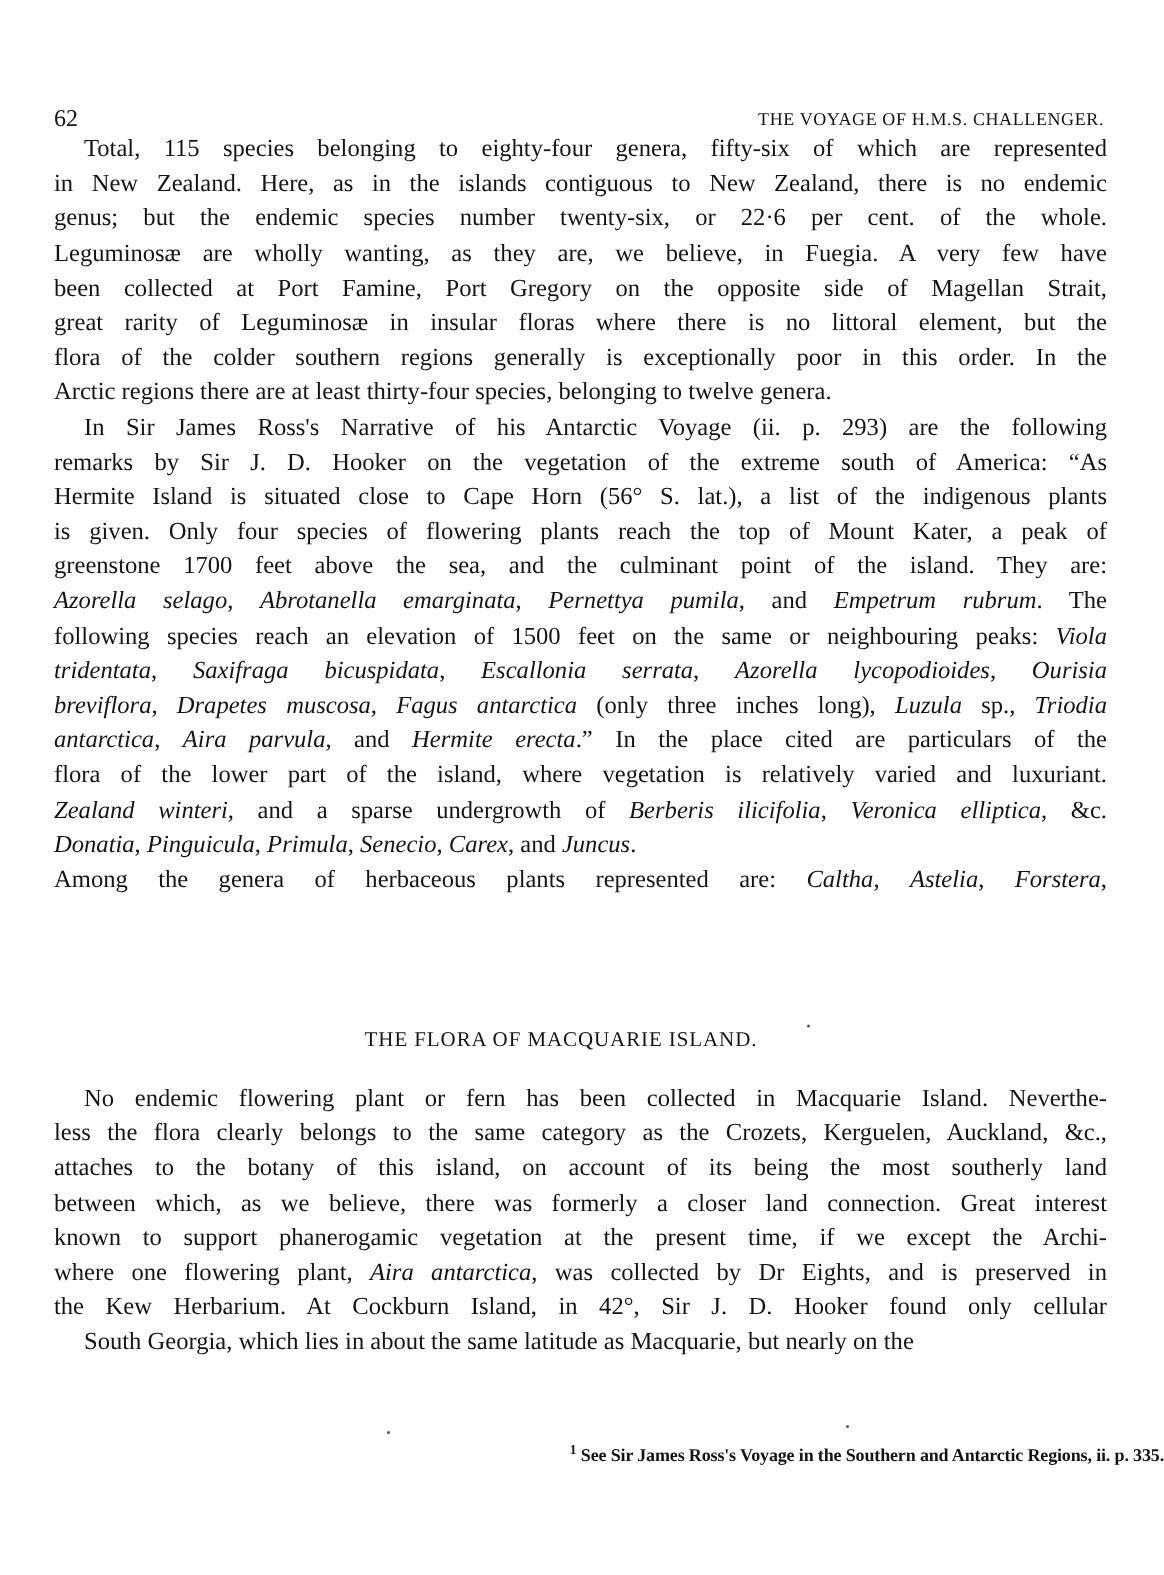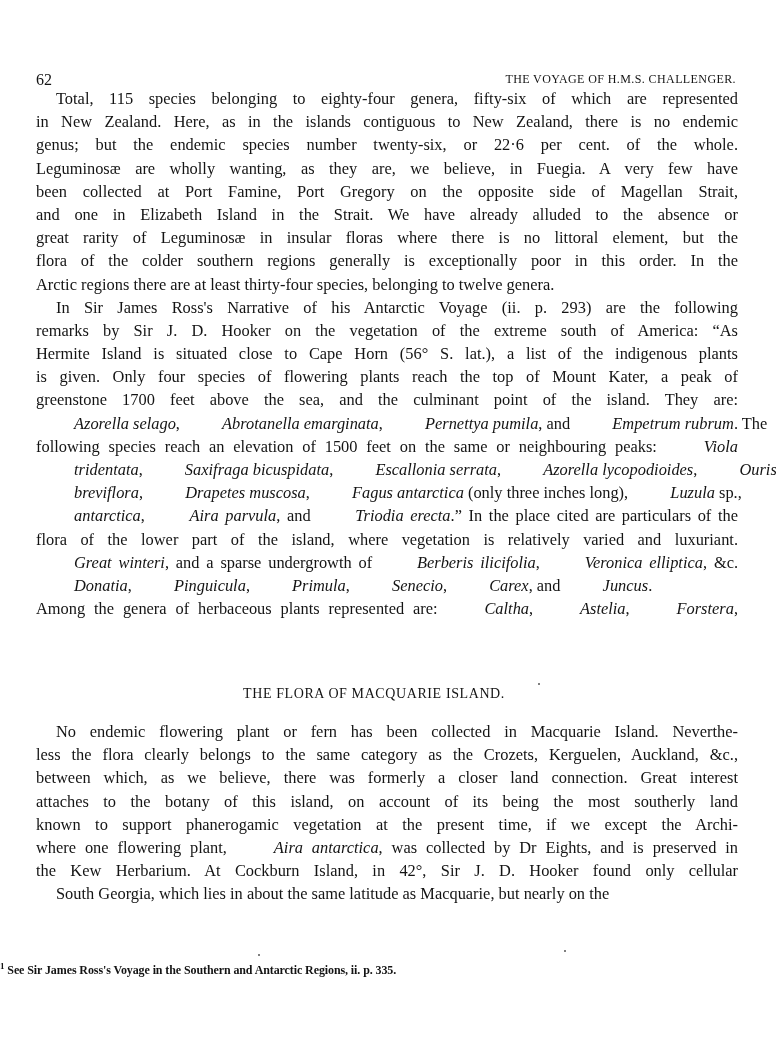--- a/index.html
+++ b/index.html
@@ -13,79 +13,78 @@
     .page-num { position: absolute; left: 0; top: 0; font-size: 16px; }
     .running-head { position: absolute; left: 0; right: 0; top: 1px; text-align: right; font-size: 12px; letter-spacing: 0.4px; }
     .block { position: absolute; left: 36px; width: 702px; }
     .line {
       display: block; height: 23.2px; line-height: 23.2px;
       font-size: 16.4px; white-space: nowrap;
       text-align: justify; text-align-last: justify; font-family: Liberation Serif, serif;
     }
     .line.last { text-align-last: left; }
     .line.indent { padding-left: 20px; box-sizing: border-box; }
-    .line i { font-style: italic; margin-left: 38px; }
+    .line i { font-style: italic; }
     .section-title {
       position: absolute; top: 686px; left: 0; width: 748px; text-align: center;
       font-size: 14px; letter-spacing: 0.6px;
     }
     sup { font-size: 9px; vertical-align: super; line-height: 0; }
     .footnote {
-      position: absolute; top: 963px; left: 0; width: 776px; text-align: left;
+      position: absolute; top: 963px; left: 0; width: 776px; text-align: right;
       font-size: 12px; font-weight: bold; letter-spacing: -0.1px;
     }
     .speck { position: absolute; width: 2px; height: 2px; background: #555; border-radius: 1px; }
   </style>
 </head>
 <body>
 
 <div class="page">
   <div class="header">
     <span class="page-num">62</span>
     <div class="running-head">THE VOYAGE OF H.M.S. CHALLENGER.</div>
   </div>
 
   <div class="block" id="sec1" style="top:87px;">
       <div>
         <span class="line indent">Total, 115 species belonging to eighty-four genera, fifty-six of which are represented</span>
         <span class="line">in New Zealand.   Here, as in the islands contiguous to New Zealand, there is no endemic</span>
         <span class="line">genus; but the endemic species number twenty-six, or 22·6 per cent. of the whole.</span>
         <span class="line">Leguminosæ are wholly wanting, as they are, we believe, in Fuegia.   A very few have</span>
         <span class="line">been collected at Port Famine, Port Gregory on the opposite side of Magellan Strait,</span>
-        <span class="line">and one in Elizabeth Island in the Strait.   We have already alluded to the absence or</span>
         <span class="line">great rarity of Leguminosæ in insular floras where there is no littoral element, but the</span>
         <span class="line">flora of the colder southern regions generally is exceptionally poor in this order.   In the</span>
         <span class="line last">Arctic regions there are at least thirty-four species, belonging to twelve genera.</span>
       </div>
       <div>
         <span class="line indent">In Sir James Ross's Narrative of his Antarctic Voyage (ii. p. 293) are the following</span>
         <span class="line">remarks by Sir J. D. Hooker on the vegetation of the extreme south of America: “As</span>
         <span class="line">Hermite Island is situated close to Cape Horn (56° S. lat.), a list of the indigenous plants</span>
         <span class="line">is given.   Only four species of flowering plants reach the top of Mount Kater, a peak of</span>
         <span class="line">greenstone 1700 feet above the sea, and the culminant point of the island.   They are:</span>
         <span class="line"><i>Azorella selago</i>, <i>Abrotanella emarginata</i>, <i>Pernettya pumila</i>, and <i>Empetrum rubrum</i>.   The</span>
         <span class="line">following species reach an elevation of 1500 feet on the same or neighbouring peaks: <i>Viola</i></span>
         <span class="line"><i>tridentata</i>, <i>Saxifraga bicuspidata</i>, <i>Escallonia serrata</i>, <i>Azorella lycopodioides</i>, <i>Ourisia</i></span>
         <span class="line"><i>breviflora</i>, <i>Drapetes muscosa</i>, <i>Fagus antarctica</i> (only three inches long), <i>Luzula</i> sp., <i>Triodia</i></span>
-        <span class="line"><i>antarctica</i>, <i>Aira parvula</i>, and <i>Triodia erecta</i>.”   In the place cited are particulars of the</span>
+        <span class="line"><i>antarctica</i>, <i>Aira parvula</i>, and <i>Hermite erecta</i>.”   In the place cited are particulars of the</span>
         <span class="line">flora of the lower part of the island, where vegetation is relatively varied and luxuriant.</span>
-        <span class="line"><i>Great winteri</i>, and a sparse undergrowth of <i>Berberis ilicifolia</i>, <i>Veronica elliptica</i>, &amp;c.</span>
+        <span class="line"><i>Zealand winteri</i>, and a sparse undergrowth of <i>Berberis ilicifolia</i>, <i>Veronica elliptica</i>, &amp;c.</span>
         <span class="line last"><i>Donatia</i>, <i>Pinguicula</i>, <i>Primula</i>, <i>Senecio</i>, <i>Carex</i>, and <i>Juncus</i>.</span>
         <span class="line">Among the genera of herbaceous plants represented are: <i>Caltha</i>, <i>Astelia</i>, <i>Forstera</i>,</span>
       </div>
     </div>
 
   <div class="section-title">THE FLORA OF MACQUARIE ISLAND.</div>
 
   <div class="block" id="sec2" style="top:720px;">
       <div>
         <span class="line indent">No endemic flowering plant or fern has been collected in Macquarie Island.   Neverthe-</span>
         <span class="line">less the flora clearly belongs to the same category as the Crozets, Kerguelen, Auckland, &amp;c.,</span>
+        <span class="line">attaches to the botany of this island, on account of its being the most southerly land</span>
         <span class="line">between which, as we believe, there was formerly a closer land connection.   Great interest</span>
-        <span class="line">attaches to the botany of this island, on account of its being the most southerly land</span>
         <span class="line">known to support phanerogamic vegetation at the present time, if we except the Archi-</span>
         <span class="line">where one flowering plant, <i>Aira antarctica</i>, was collected by Dr Eights, and is preserved in</span>
         <span class="line">the Kew Herbarium.   At Cockburn Island, in 42°, Sir J. D. Hooker found only cellular</span>
       </div>
       <div>
         <span class="line indent last">South Georgia, which lies in about the same latitude as Macquarie, but nearly on the</span>
       </div>
     </div>
 
   <div class="footnote">

